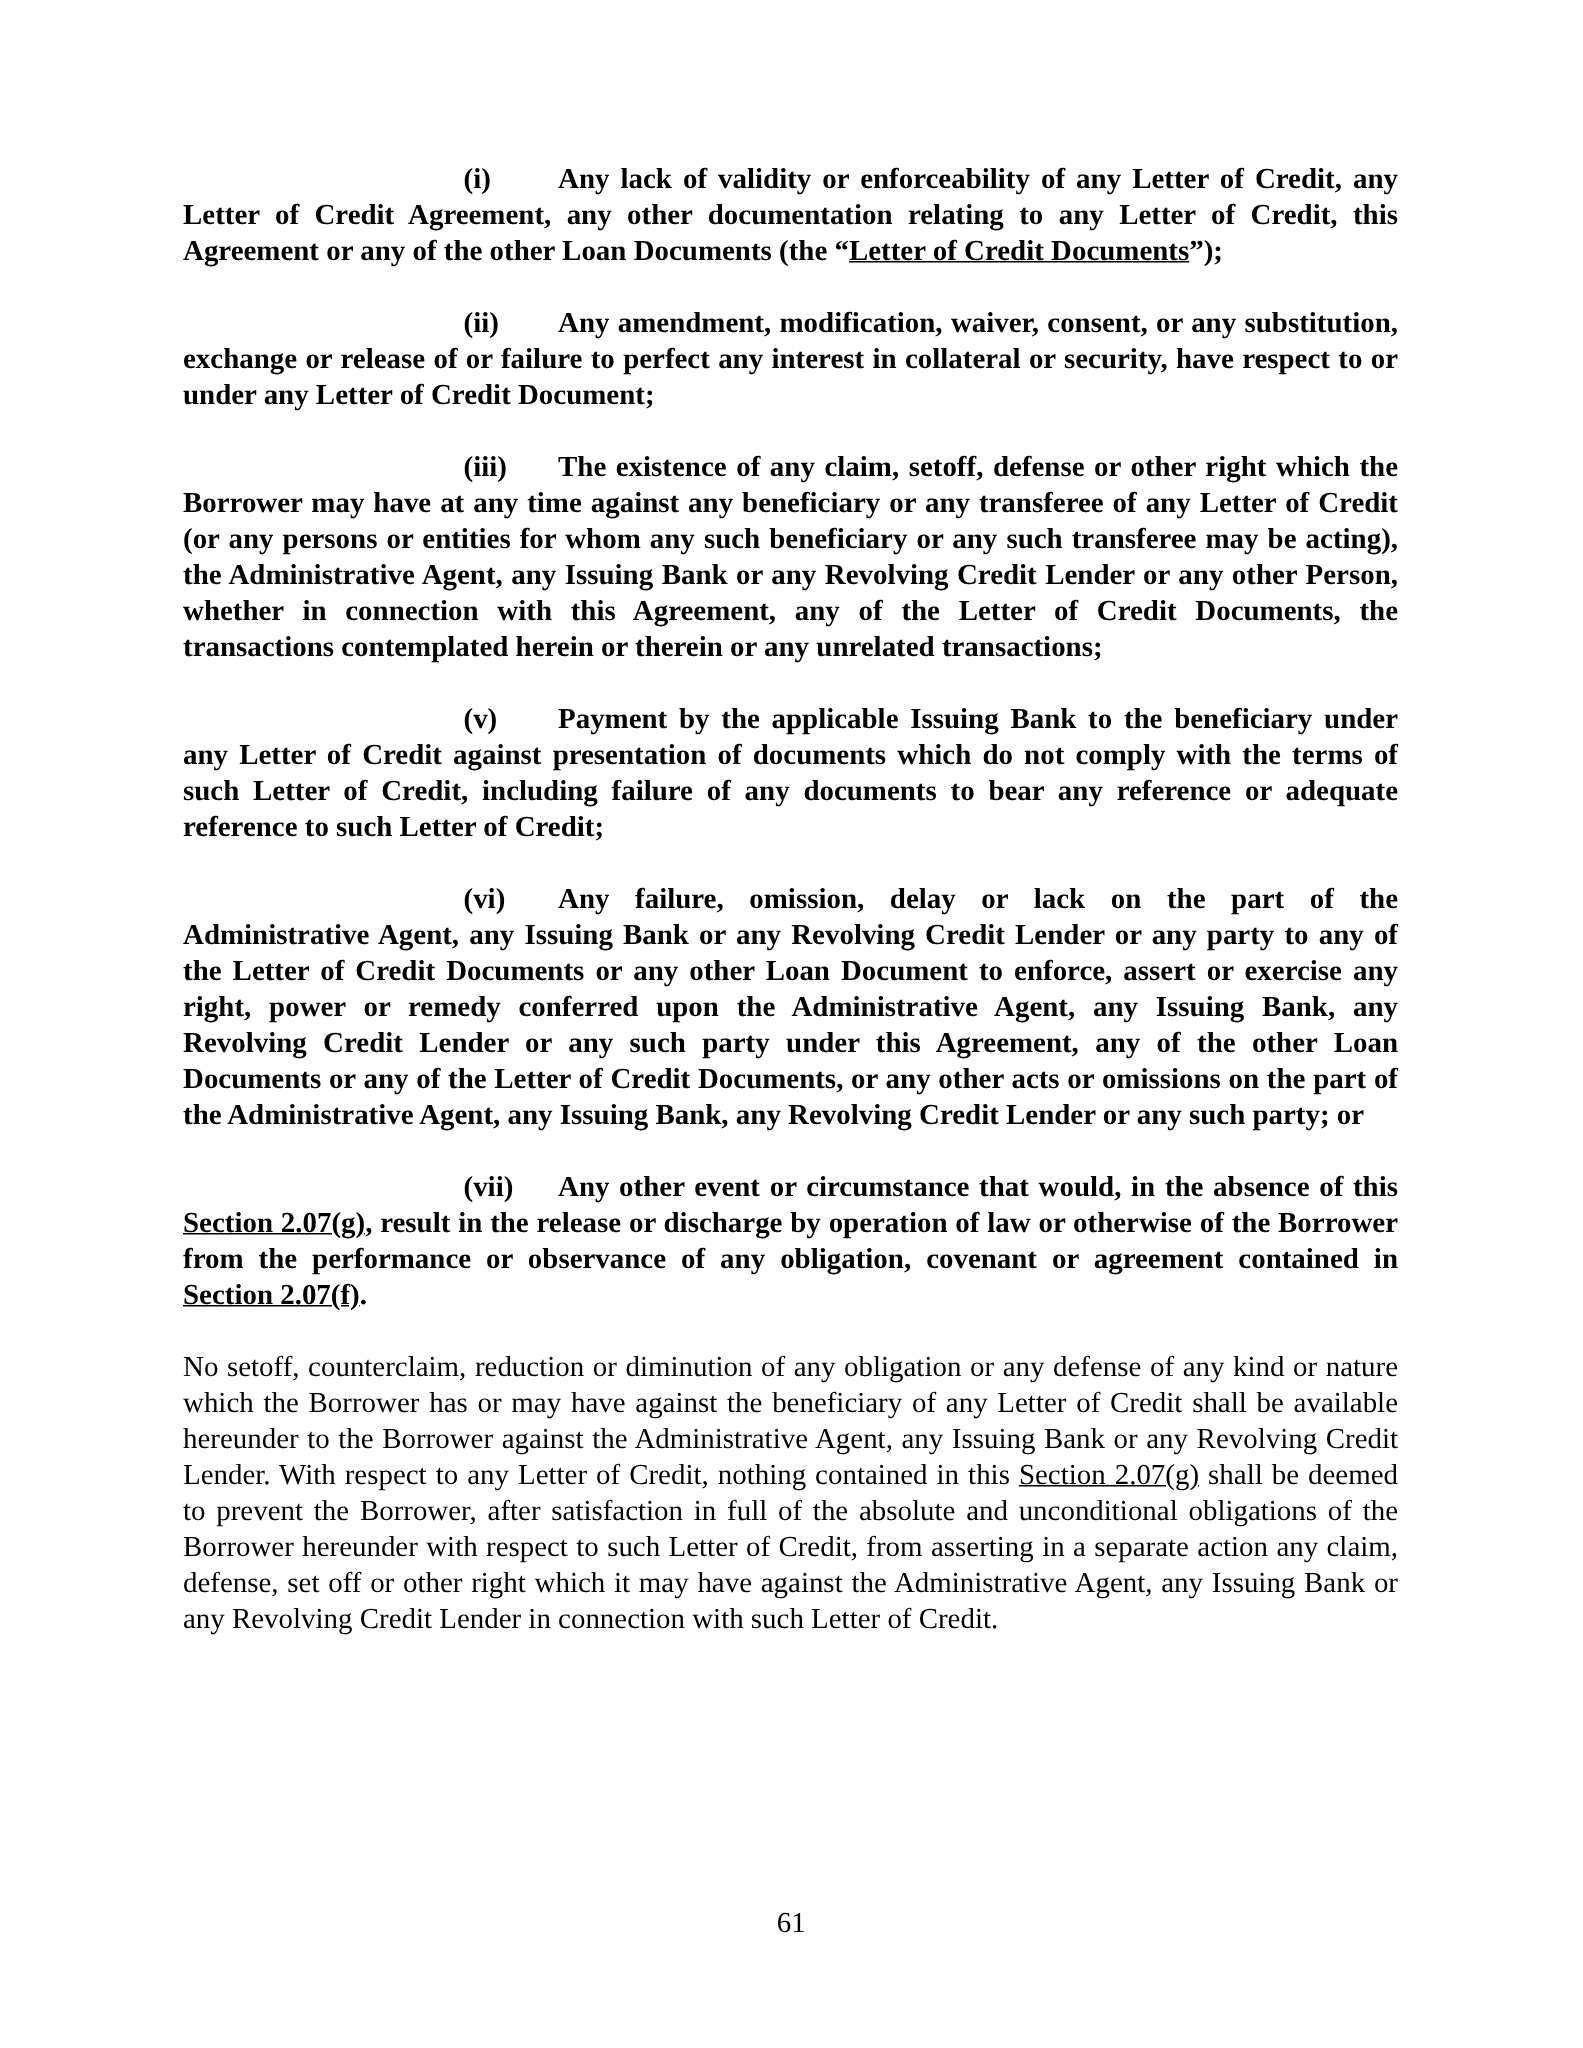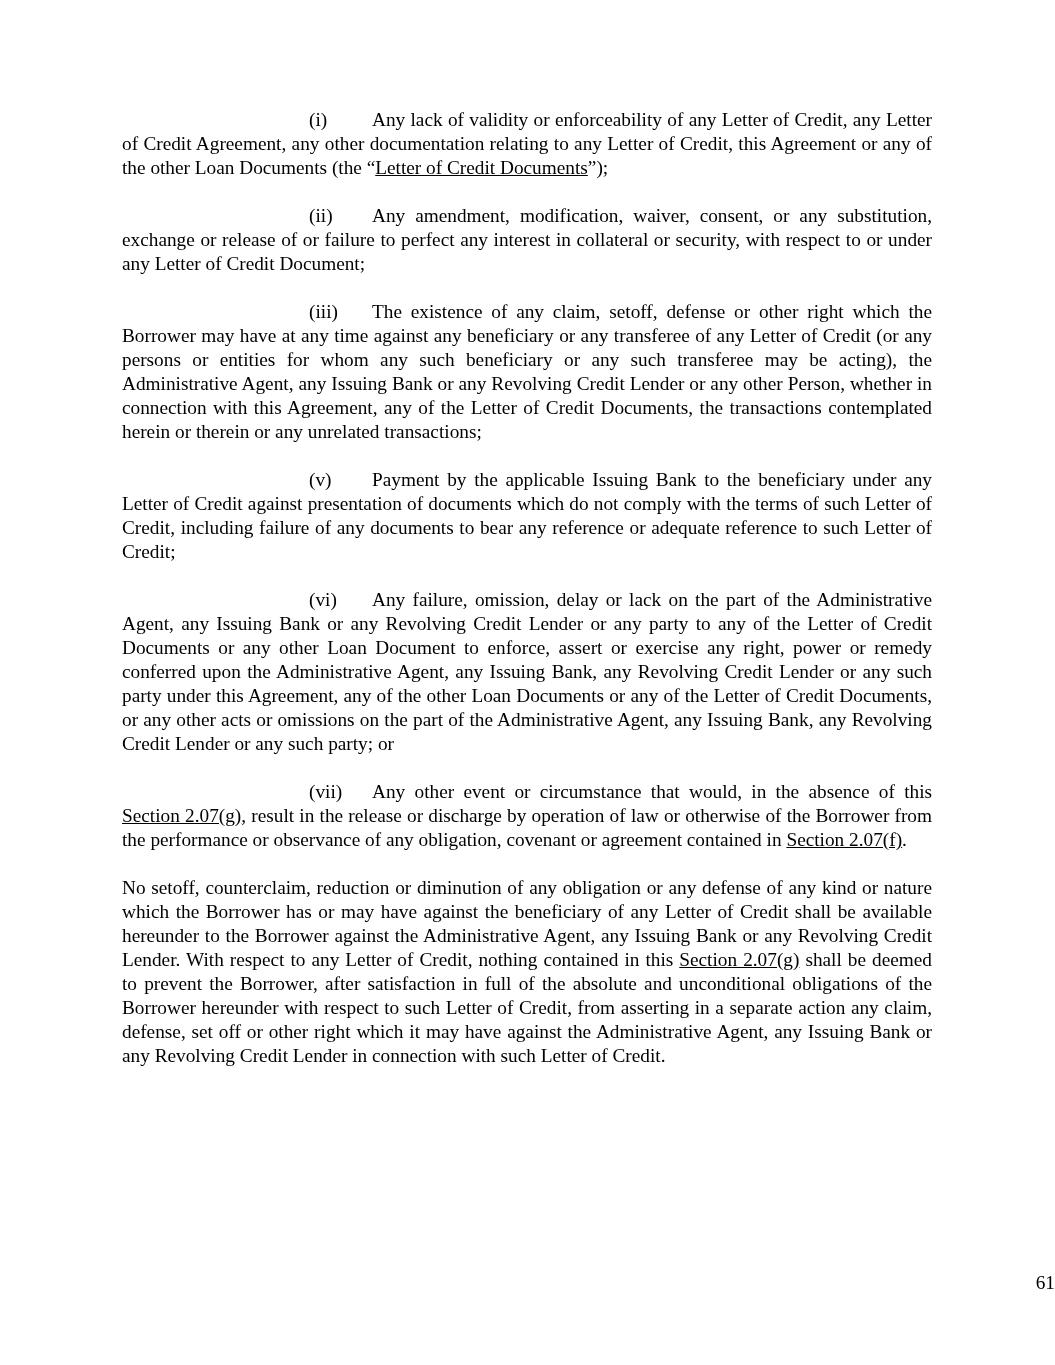--- a/index.html
+++ b/index.html
@@ -27,45 +27,46 @@
   }
   .para {
     margin: 0 0 0 0;
     padding: 0;
   }
   .para + .para {
     margin-top: 24px;
   }
   .clause {
     text-indent: 187px;
+    font-weight: bold;
   }
   .clause-label {
     display: inline-block;
     width: 63px;
     text-indent: 0;
   }
   .u {
     text-decoration: underline;
   }
   .footer {
     position: absolute;
     left: 0;
     top: 1272px;
     width: 100%;
-    text-align: right;
+    text-align: center;
     font-size: 19.3px;
   }
 </style>
 </head>
 <body>
 
 <div class="page">
   <div class="content">
       <p class="para clause"><span class="clause-label">(i)</span><span>Any lack of validity or enforceability of any Letter of Credit, any Letter of Credit Agreement, any other documentation relating to any Letter of Credit, this Agreement or any of the other Loan Documents (the “</span><span class="u">Letter of Credit Documents</span><span>”);</span></p>
-      <p class="para clause"><span class="clause-label">(ii)</span><span>Any amendment, modification, waiver, consent, or any substitution, exchange or release of or failure to perfect any interest in collateral or security, with respect to or under any Letter of Credit Document;</span></p>
+      <p class="para clause"><span class="clause-label">(ii)</span><span>Any amendment, modification, waiver, consent, or any substitution, exchange or release of or failure to perfect any interest in collateral or security, have respect to or under any Letter of Credit Document;</span></p>
       <p class="para clause"><span class="clause-label">(iii)</span><span>The existence of any claim, setoff, defense or other right which the Borrower may have at any time against any beneficiary or any transferee of any Letter of Credit (or any persons or entities for whom any such beneficiary or any such transferee may be acting), the Administrative Agent, any Issuing Bank or any Revolving Credit Lender or any other Person, whether in connection with this Agreement, any of the Letter of Credit Documents, the transactions contemplated herein or therein or any unrelated transactions;</span></p>
       <p class="para clause"><span class="clause-label">(v)</span><span>Payment by the applicable Issuing Bank to the beneficiary under any Letter of Credit against presentation of documents which do not comply with the terms of such Letter of Credit, including failure of any documents to bear any reference or adequate reference to such Letter of Credit;</span></p>
       <p class="para clause"><span class="clause-label">(vi)</span><span>Any failure, omission, delay or lack on the part of the Administrative Agent, any Issuing Bank or any Revolving Credit Lender or any party to any of the Letter of Credit Documents or any other Loan Document to enforce, assert or exercise any right, power or remedy conferred upon the Administrative Agent, any Issuing Bank, any Revolving Credit Lender or any such party under this Agreement, any of the other Loan Documents or any of the Letter of Credit Documents, or any other acts or omissions on the part of the Administrative Agent, any Issuing Bank, any Revolving Credit Lender or any such party; or</span></p>
       <p class="para clause"><span class="clause-label">(vii)</span><span>Any other event or circumstance that would, in the absence of this </span><span class="u">Section 2.07(g)</span><span>, result in the release or discharge by operation of law or otherwise of the Borrower from the performance or observance of any obligation, covenant or agreement contained in </span><span class="u">Section 2.07(f)</span><span>.</span></p>
       <p class="para"><span>No setoff, counterclaim, reduction or diminution of any obligation or any defense of any kind or nature which the Borrower has or may have against the beneficiary of any Letter of Credit shall be available hereunder to the Borrower against the Administrative Agent, any Issuing Bank or any Revolving Credit Lender.  With respect to any Letter of Credit, nothing contained in this </span><span class="u">Section 2.07(g)</span><span> shall be deemed to prevent the Borrower, after satisfaction in full of the absolute and unconditional obligations of the Borrower hereunder with respect to such Letter of Credit, from asserting in a separate action any claim, defense, set off or other right which it may have against the Administrative Agent, any Issuing Bank or any Revolving Credit Lender in connection with such Letter of Credit.</span></p>
     </div>
   <div class="footer">
     <span>61</span>
   </div>
 </div>

